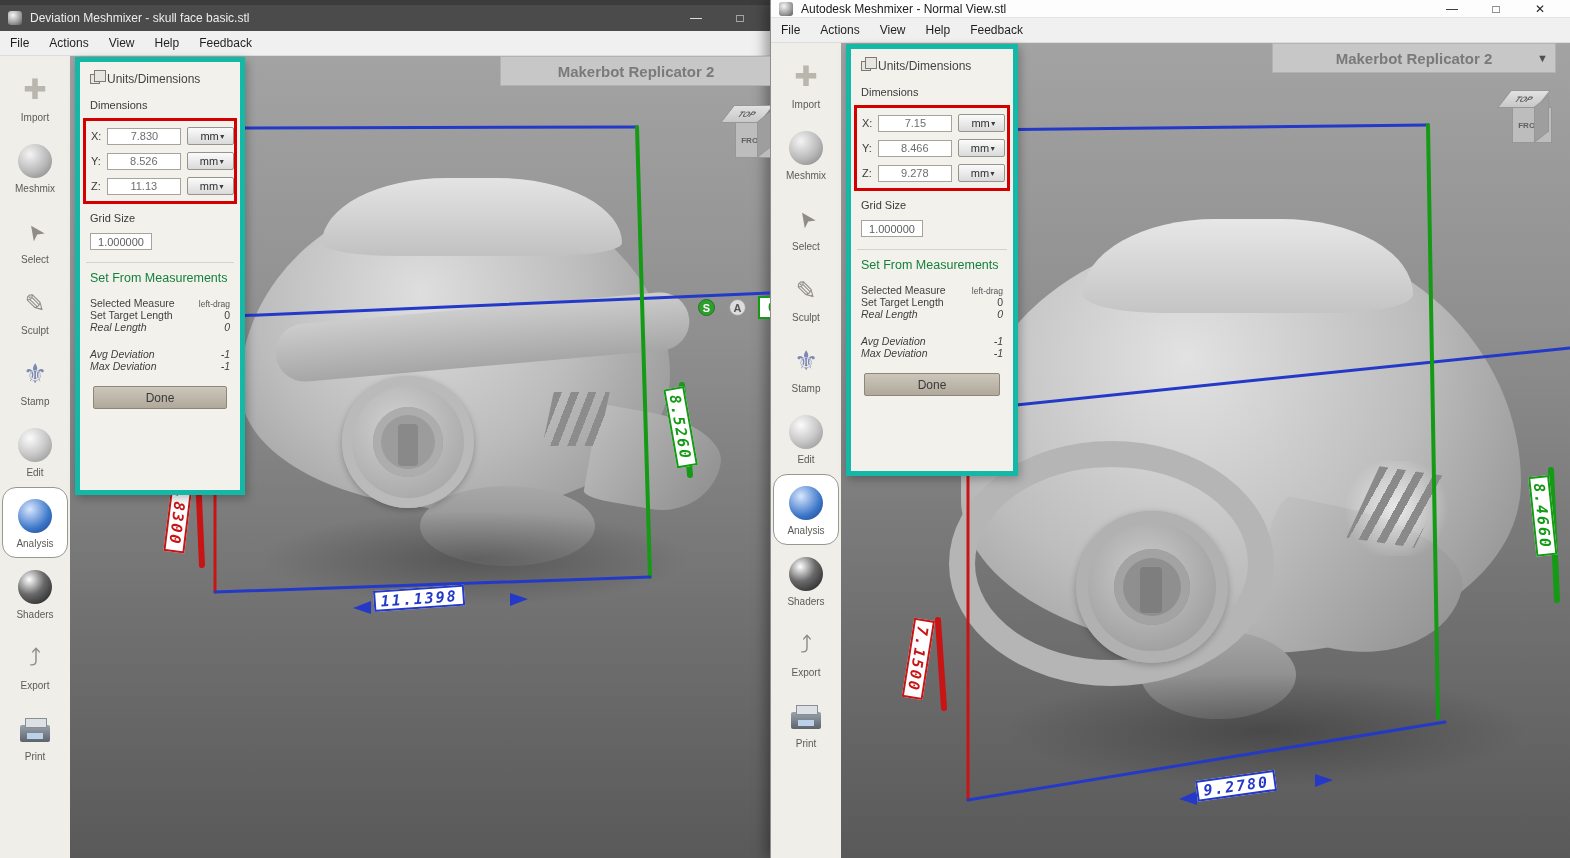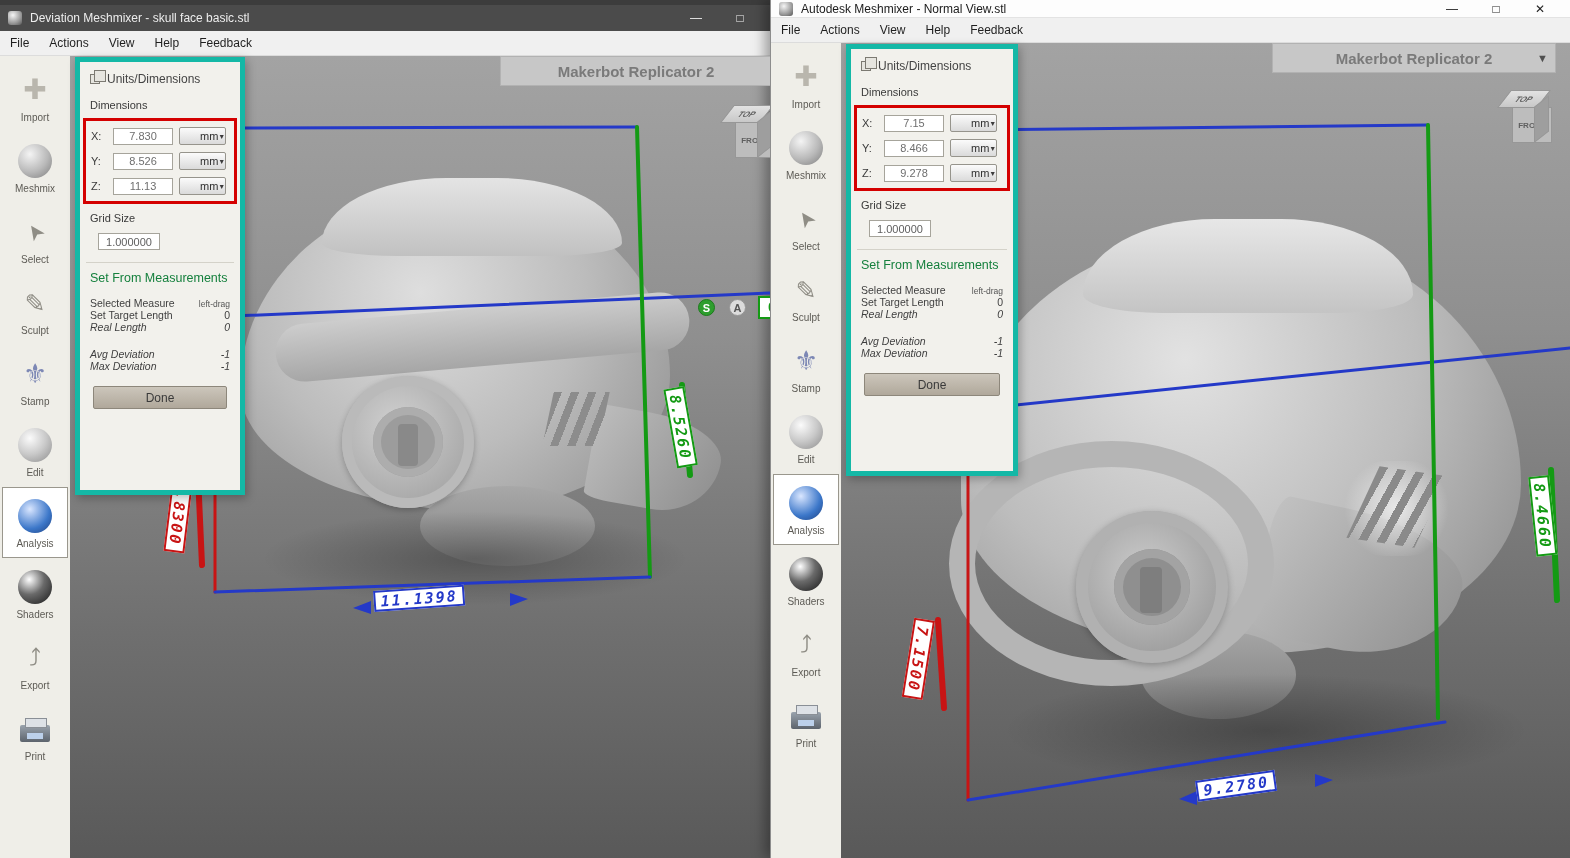--- a/index.html
+++ b/index.html
@@ -28,21 +28,21 @@
   .menu-item { padding:0 10px; height:100%; display:flex; align-items:center; }
 
   
   .main { position:absolute; left:0; right:0; bottom:0; display:flex; }
   #win-left  .main { top:51px; }
   #win-right .main { top:43px; }
   .toolbar { width:70px; background:#efeee8; display:flex; flex-direction:column;
              align-items:center; padding-top:5px; z-index:7; }
   .tool { width:66px; height:71px; display:flex; flex-direction:column; align-items:center;
           justify-content:center; gap:2px; font-size:10px; color:#5d5b55; }
-  .tool.selected { background:#fff; border:1px solid #9a978d; border-radius:0; }
+  .tool.selected { background:#fff; border:1px solid #9a978d; border-radius:14px; }
   .tool-icon { height:40px; display:flex; align-items:center; justify-content:center; }
   .glyph { font-size:25px; color:#8f8d85; line-height:1; }
   .glyph.plus { color:#b9b6ad; font-size:28px; }
   .glyph.cursor { display:inline-block; transform:rotate(-125deg); font-size:21px; }
   .glyph.fleur { color:#7d88b5; font-size:27px; }
   .glyph.export { font-size:24px; }
   .sphere { width:34px; height:34px; border-radius:50%; }
   .sphere.gray  { background:radial-gradient(circle at 35% 30%, #f4f4f4, #b9b9b9 55%, #7c7c7c); }
   .sphere.gray2 { background:radial-gradient(circle at 35% 30%, #fbfbfb, #c9c9c9 50%, #8b8b8b); }
   .sphere.blue  { background:radial-gradient(circle at 35% 30%, #d9e6ff, var(--analysis-blue) 60%, #1d3f7e); }
@@ -104,28 +104,28 @@
   .panel-header { display:flex; align-items:center; gap:7px; font-size:12px; color:#444;
     padding:2px 0 9px; }
   .ph-icon { position:relative; width:10px; height:10px; border:1px solid #7c7a72; background:#e6e5df; }
   .ph-icon::before { content:""; position:absolute; left:3px; top:-5px; width:10px; height:10px;
     border:1px solid #7c7a72; background:#e6e5df; }
   .sec-label { margin:4px 0 7px; color:#3a3a3a; }
   .dims-box { border:3px solid var(--annotation-red); margin:0 -7px 8px -7px; padding:6px 5px;
     display:flex; flex-direction:column; gap:7px; }
   .dim-row { display:flex; align-items:center; gap:6px; }
   .dim-axis { width:16px; color:#3a3a3a; }
-  .dim-input { width:60px; height:17px; background:#fff; border:1px solid #a6a49b;
+  .dim-input { width:74px; height:17px; background:#fff; border:1px solid #a6a49b;
     text-align:center; font-size:11px; color:#6e6e6e; font-family:inherit; }
   .unit-select { width:47px; height:18px; background:linear-gradient(#fbfbfb,#dadada);
     border:1px solid #96948c; border-radius:2px; display:flex; align-items:center;
-    justify-content:space-between; padding:0 20px; font-size:11px; color:#2f2f2f; }
+    justify-content:space-between; padding:0 12px; font-size:11px; color:#2f2f2f; }
   .unit-select .caret { font-size:7px; color:#3c3c3c; }
   .grid-input { width:62px; height:17px; background:#fff; border:1px solid #a6a49b;
-    text-align:center; font-size:11px; color:#5e5e5e; font-family:inherit; margin-top:2px;margin-left:8px; }
+    text-align:center; font-size:11px; color:#5e5e5e; font-family:inherit; margin-top:2px; }
   .panel-sep { border:none; border-top:1px solid #d4d2c9; margin:12px -4px 8px; }
   .measure-title { font-size:12.5px; color:#15803d; margin:4px 0 12px; }
   .m-row { display:flex; justify-content:space-between; align-items:baseline;
     font-size:10.5px; color:#3f3f3f; margin:0 0; }
   .m-row.italic { font-style:italic; }
   .m-row.gap-top { margin-top:15px; }
   .m-val.tiny { font-size:8.5px; color:#555; }
   .done-btn { display:block; width:96%; height:23px; margin:14px auto 2px;
     background:linear-gradient(#ccc6bb,#b0a89b); border:1px solid #8d877b; border-radius:2px;
     font-size:12px; color:#3a3a3a; font-family:inherit; }

